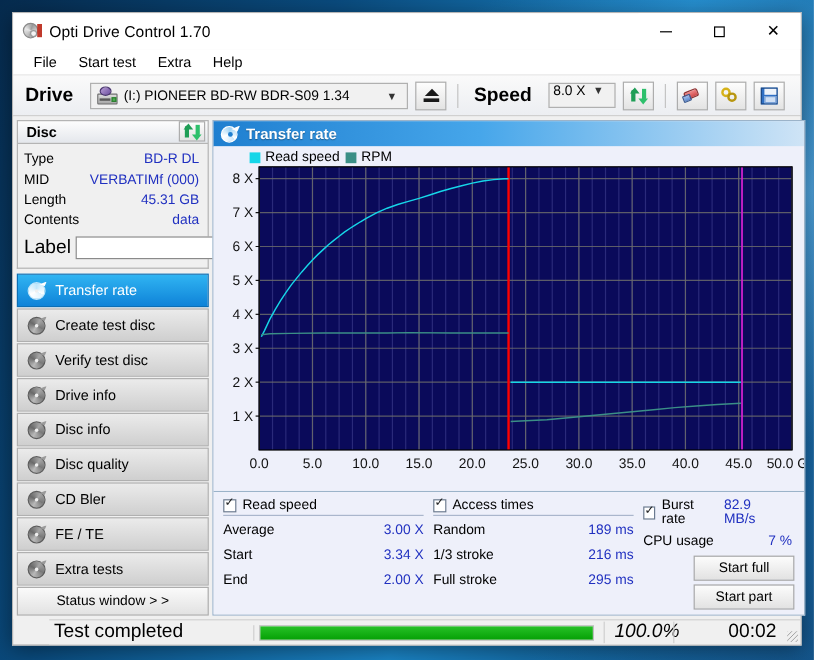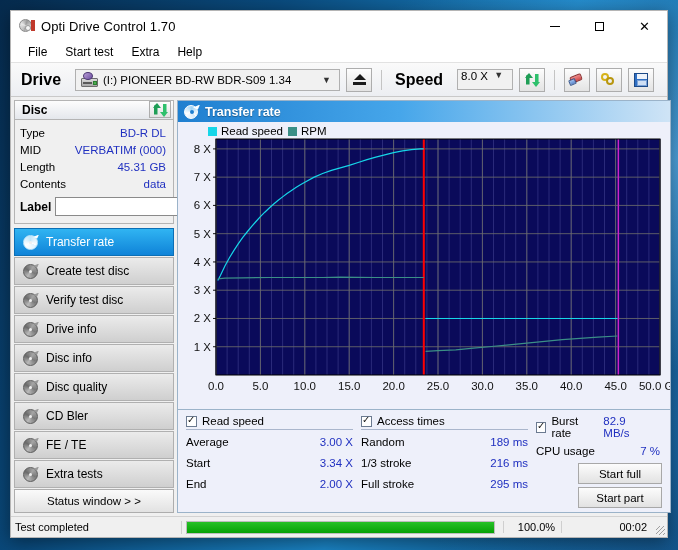--- a/index.html
+++ b/index.html
@@ -97,21 +97,21 @@
   .sidebar { width:160px; display:flex; flex-direction:column; gap:0px; }
   .disc-hdr { height:20px; background:linear-gradient(#fdfdfd,#e4e7ec); border:1px solid #b4b4b4;
     display:flex; align-items:center; padding:0 2px 1px 7px; }
   .disc-hdr span { font-size:12px; font-weight:bold; color:#000; }
   .disc-hdr .tbtn { margin-left:auto; width:22px; height:17px; }
   .disc-panel { border:1px solid #b4b4b4; border-top:none; background:#f0f0f0; padding:5px 7px 6px 5px; }
   .drow { display:flex; font-size:11.5px; line-height:17px; }
   .drow .k { color:#000; }
   .drow .v { margin-left:auto; color:#2030c0; }
   .labelrow { display:flex; align-items:center; margin-top:3px; gap:4px; }
-  .labelrow .k { font-size:12px; color:#000;font-weight:bold; }
+  .labelrow .k { font-size:16px; color:#000; }
   .lbl-input { flex:1; height:19px; background:#fff; border:1px solid #8a8a8a; }
   .cd-btn { width:21px; height:21px; border:1px solid #adadad; background:linear-gradient(#fafafa,#e0e0e0);
     display:flex; align-items:center; justify-content:center; }
   .cd-ic { width:14px; height:14px; border-radius:50%;
      background:conic-gradient(from 40deg,#d8d36a,#f3efa6,#bdb84f,#e9e494,#cfc95c);
      border:1px solid #8c8830; position:relative; }
   .cd-ic:after { content:""; position:absolute; left:4.5px; top:4.5px; width:4px; height:4px;
      border-radius:50%; background:#f6f6e8; border:1px solid #8c8830; }
 
   .navlist { margin-top:4px; display:flex; flex-direction:column; gap:1px; }
@@ -173,26 +173,26 @@
   .c3 .chkrow .v3 { margin-left:auto; color:#2030c0; font-size:11.5px; padding-right:2px;}
   .c3row { display:flex; font-size:11.5px; line-height:21px; }
   .c3row .k { color:#000; }
   .c3row .v { margin-left:auto; color:#2030c0; padding-right:2px;}
   .actbtns { margin-left:auto; display:flex; flex-direction:column; gap:3px; width:84px; margin-top:1px;}
   .abtn { height:21px; border:1px solid #a8a8a8; background:linear-gradient(#fcfcfc,#e2e2e2);
     font-size:11.5px; color:#000; display:flex; align-items:center; justify-content:center; }
 
   
   .statusbar { height:21px; flex:0 0 21px; display:flex; align-items:center;
-    background:#f0f0f0; border-top:1px solid #d2d2d2; font-size:11px; color:#000; }
+    background:#f0f0f0; border-top:1px solid #d2d2d2; font-size:16px; color:#000;margin-left:30px; }
   .sb-text { padding-left:4px; width:170px; }
   .sb-prog-cell { flex:1; display:flex; align-items:center; padding:0 4px; border-left:1px solid #cfcfcf;}
   .sb-prog { flex:1; height:13px; background:#e6e6e6; border:1px solid #bdbdbd; }
   .sb-prog .fill { height:100%; background:linear-gradient(#27c127,#06a106); }
-  .sb-pct { width:58px; text-align:center; padding-left:8px; border-left:1px solid #cfcfcf; margin-left:4px;}
+  .sb-pct { width:58px; text-align:center; padding-left:8px; border-left:1px solid #cfcfcf; margin-left:4px;font-style:italic;}
   .sb-time { width:92px; text-align:right; padding-right:6px; border-left:1px solid #cfcfcf; }
   .sb-grip { width:14px; height:100%; position:relative; }
   .sb-grip:after { content:""; position:absolute; right:2px; bottom:2px; width:9px; height:9px;
     background:
       linear-gradient(135deg,transparent 44%,#9e9e9e 44%,#9e9e9e 56%,transparent 56%) 0 0/4px 4px; }
 </style>
 </head>
 <body>
 
 <div id="desk"></div>

